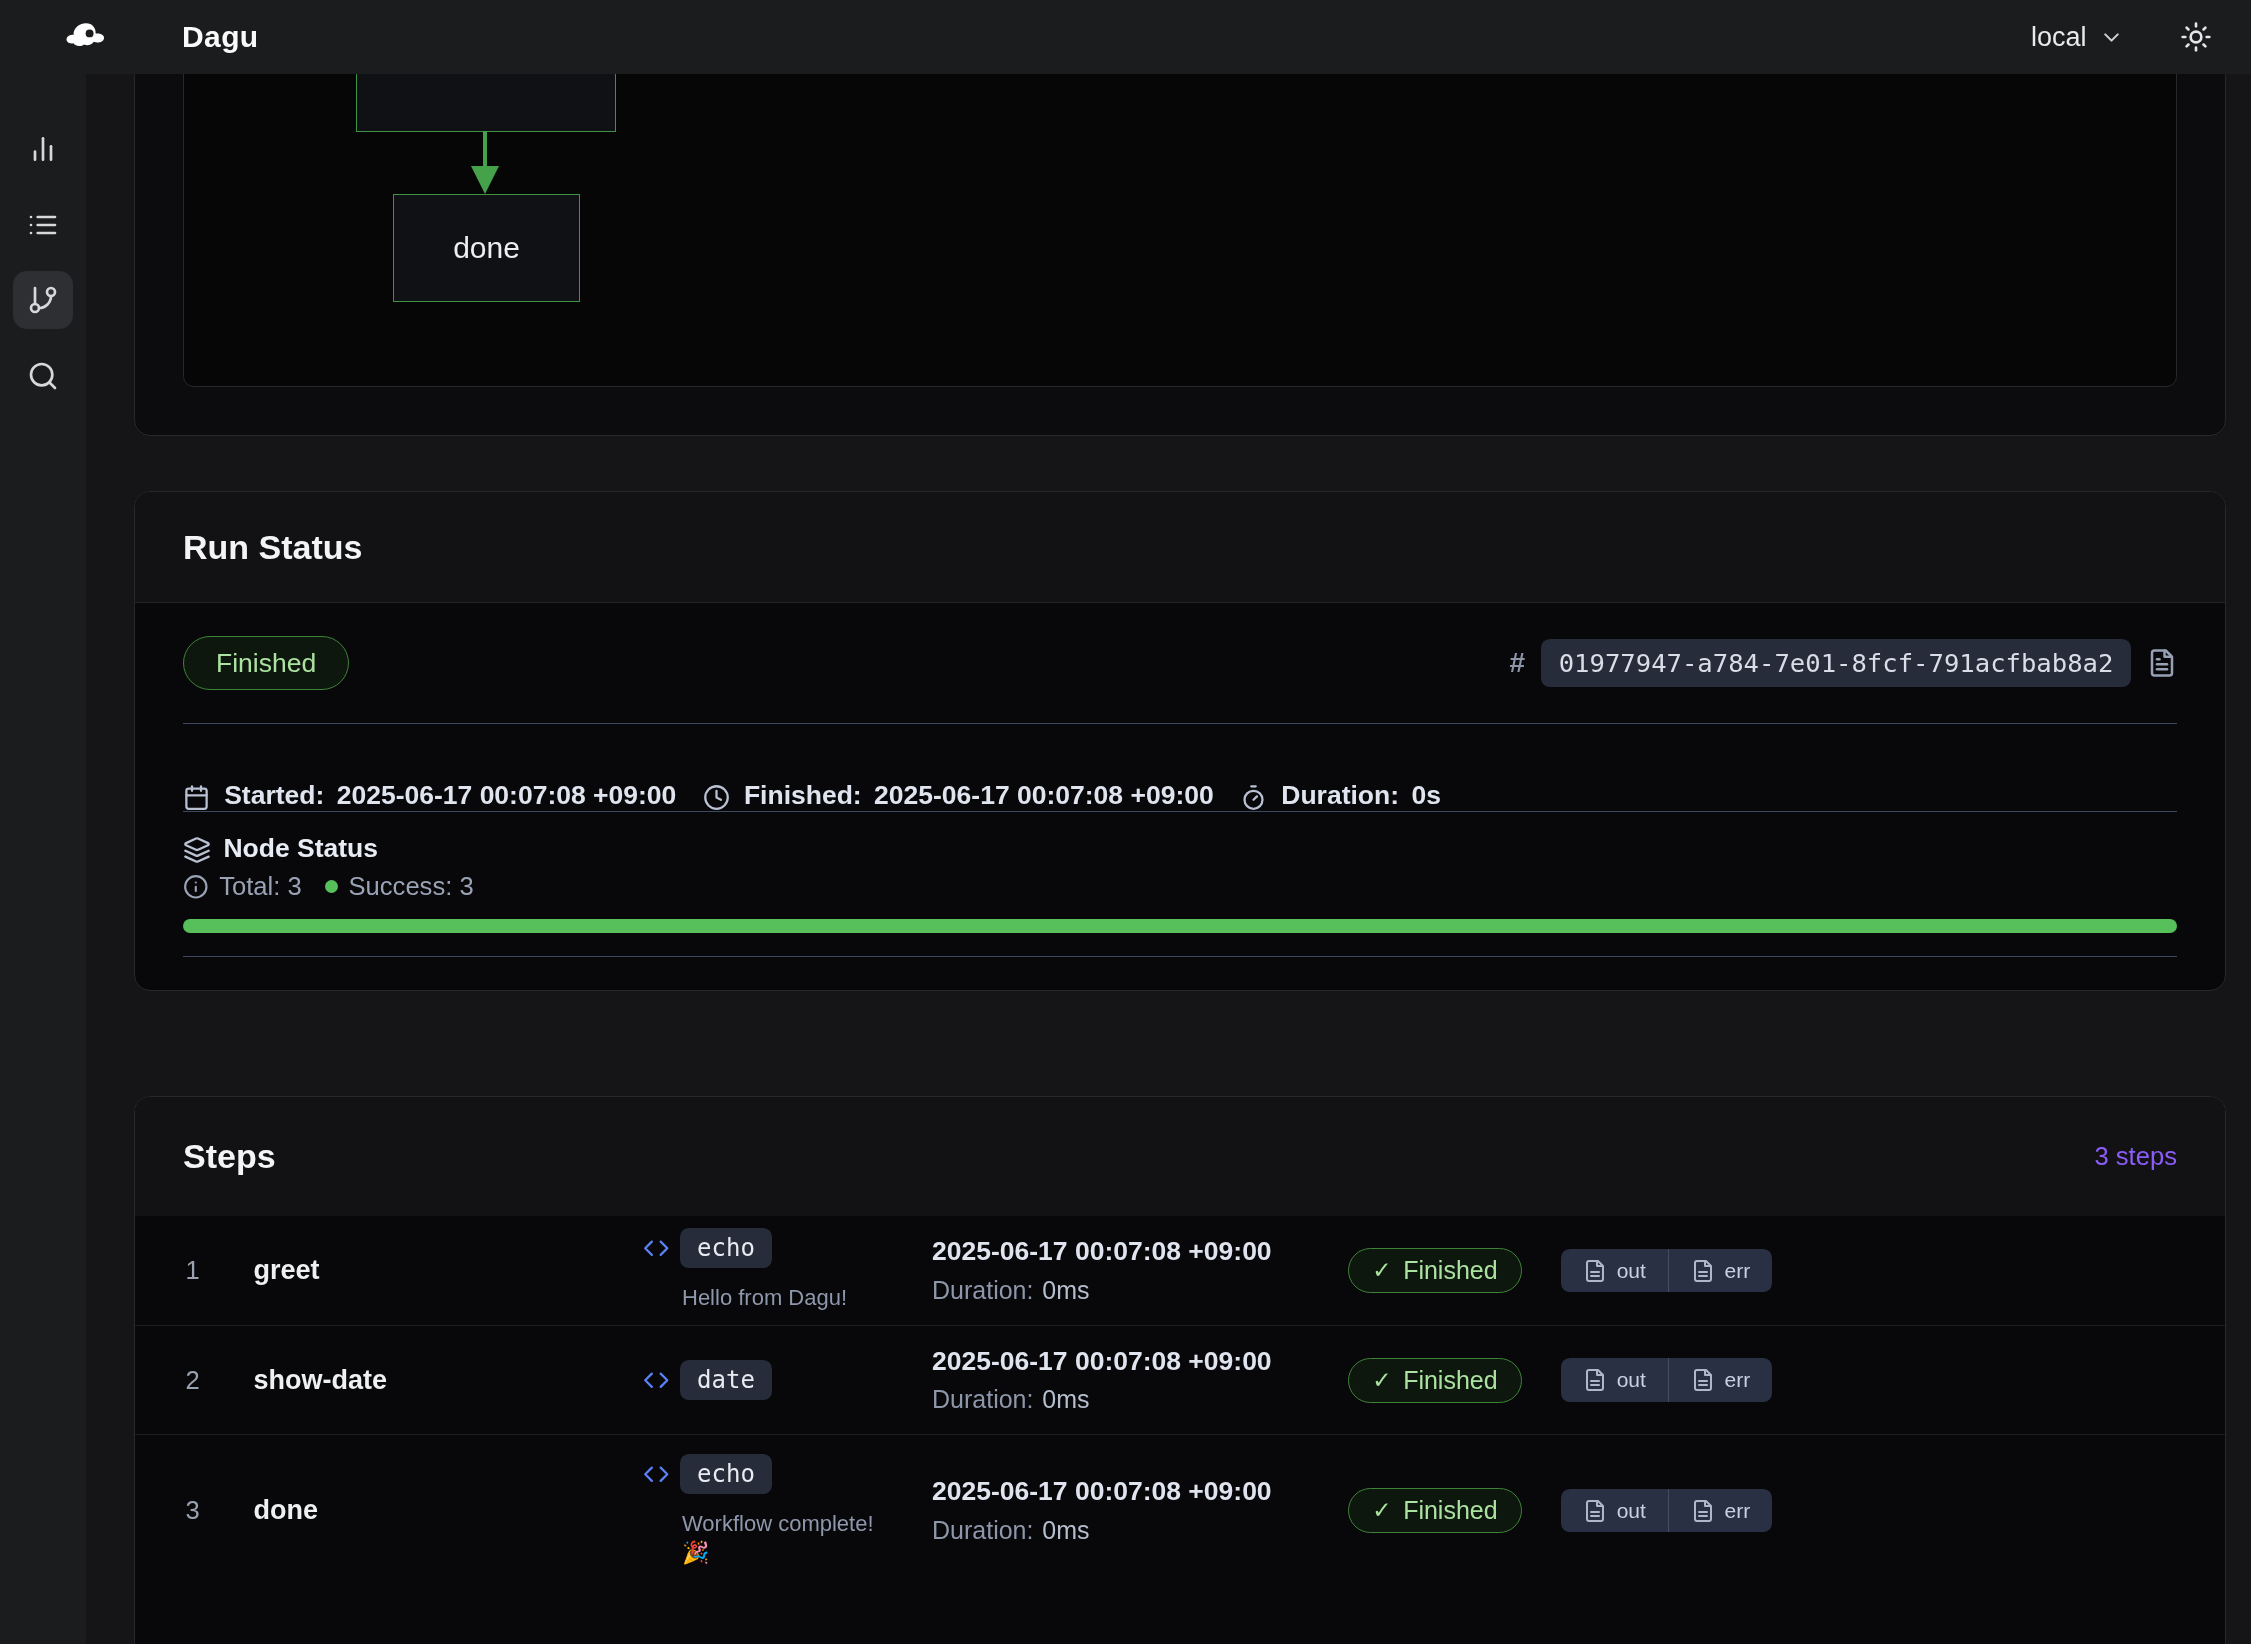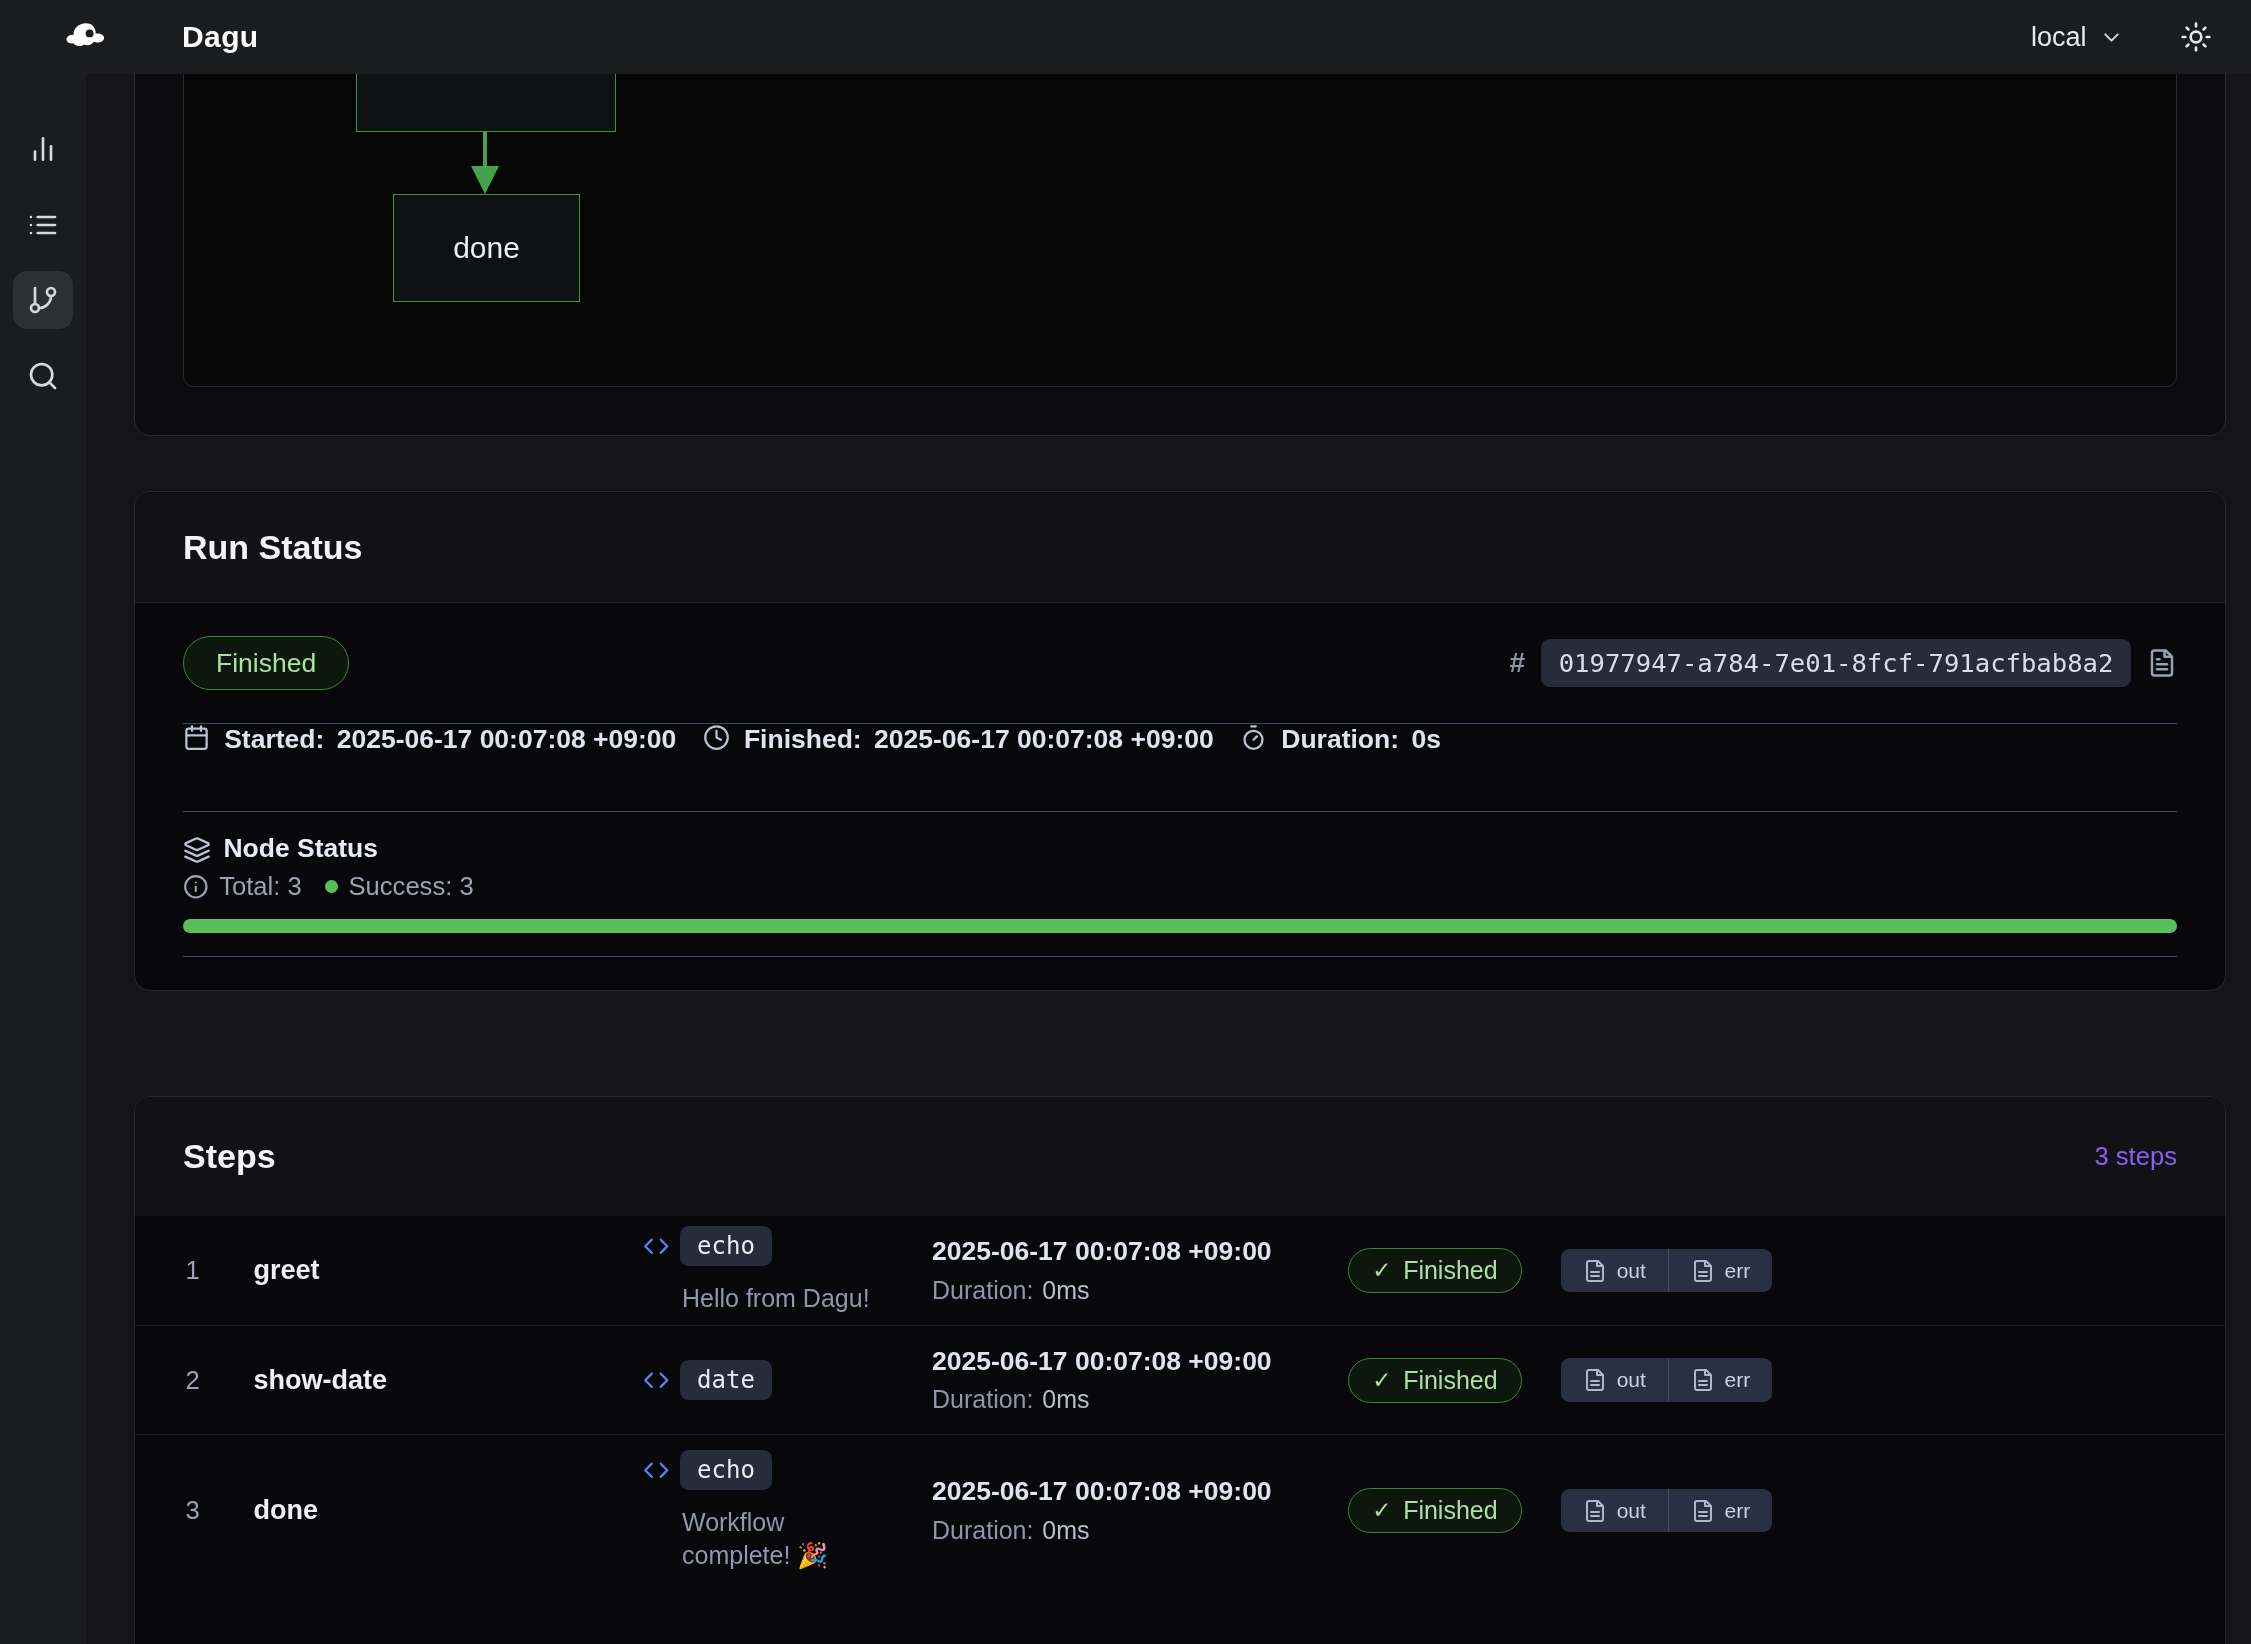--- a/index.html
+++ b/index.html
@@ -78,21 +78,21 @@
     border-radius:881px; font-size:26.5px; padding:10.6px 32px; cursor:default;
   }
   .rs-id { display:flex; align-items:center; gap:16px; }
   .hash { color:#8d95a8; font-size:28px; font-weight:600; }
   .id-pill {
     background:#272c3b; border-radius:8.8px; padding:8.8px 17.6px;
     font-family:"DejaVu Sans Mono", monospace; font-size:25.6px; color:#d9dde6; cursor:pointer;
   }
   .doc-icon-btn { color:#97a0b4; cursor:pointer; }
   .rs-row2 {
-    height:88px; display:flex; align-items:flex-start; gap:12.4px;
+    height:88px; display:flex; align-items:flex-end; gap:12.4px;
     border-bottom:0.9px solid #3d4861; font-size:26.5px; color:#dfe4ee;
   }
   .rs-row2 .lbl { font-weight:700; }
   .rs-row2 .val { font-weight:600; margin-right:14px; }
   .rs-row2 svg { color:#b9c1d2; margin-right:1.8px; }
   .rs-row3 { padding:21px 0 23px 0; border-bottom:0.9px solid #3d4861; }
   .ns-title { display:flex; align-items:flex-end; gap:12.4px; font-size:26.5px; font-weight:700; color:#e8ecf4; margin-bottom:8px; }
   .ns-title svg { color:#b9c1d2; }
   .ns-counts { display:flex; align-items:center; gap:10.6px; font-size:25.6px; color:#9aa2b5; margin-bottom:17.6px; }
   .ns-counts svg { color:#9aa2b5; }
@@ -127,21 +127,21 @@
   .td-no { text-align:center; font-size:25.6px; color:#9aa1b0; }
   .td-name { padding-left:3.5px; font-size:27px; font-weight:700; color:#eef0f2; }
   .td-cmd { display:flex; flex-direction:column; justify-content:center; }
   .cmd-top { display:flex; align-items:center; gap:10.6px; }
   .cmd-top svg { color:#5b82f7; }
   .cmd-pill {
     background:#272c3b; border-radius:8.8px; padding:6.2px 17px;
     font-family:"DejaVu Sans Mono", monospace; font-size:24px; color:#e8ebf0;
   }
   .cmd-text {
-    margin:16px 0 0 39px; width:213px; font-size:25px; color:#8e97ab;
+    margin:16px 0 0 39px; width:213px; font-size:22px; color:#8e97ab;
     line-height:1.3; overflow-wrap:anywhere;
   }
   .td-lastrun .dt { font-size:26.5px; font-weight:700; color:#dfe4ee; }
   .td-lastrun .dur { margin-top:8.8px; font-size:25px; color:#8e96aa; }
   .td-lastrun .dur .dur-val { color:#b7bfce; margin-left:8.8px; }
   .td-status { display:flex; justify-content:center; }
   .badge-step {
     display:inline-flex; align-items:center; gap:11.5px;
     border:1.8px solid #3e8338; background:#0d170d; color:#abe2a0;
     border-radius:881px; font-size:25px; padding:7px 23px; white-space:nowrap;

